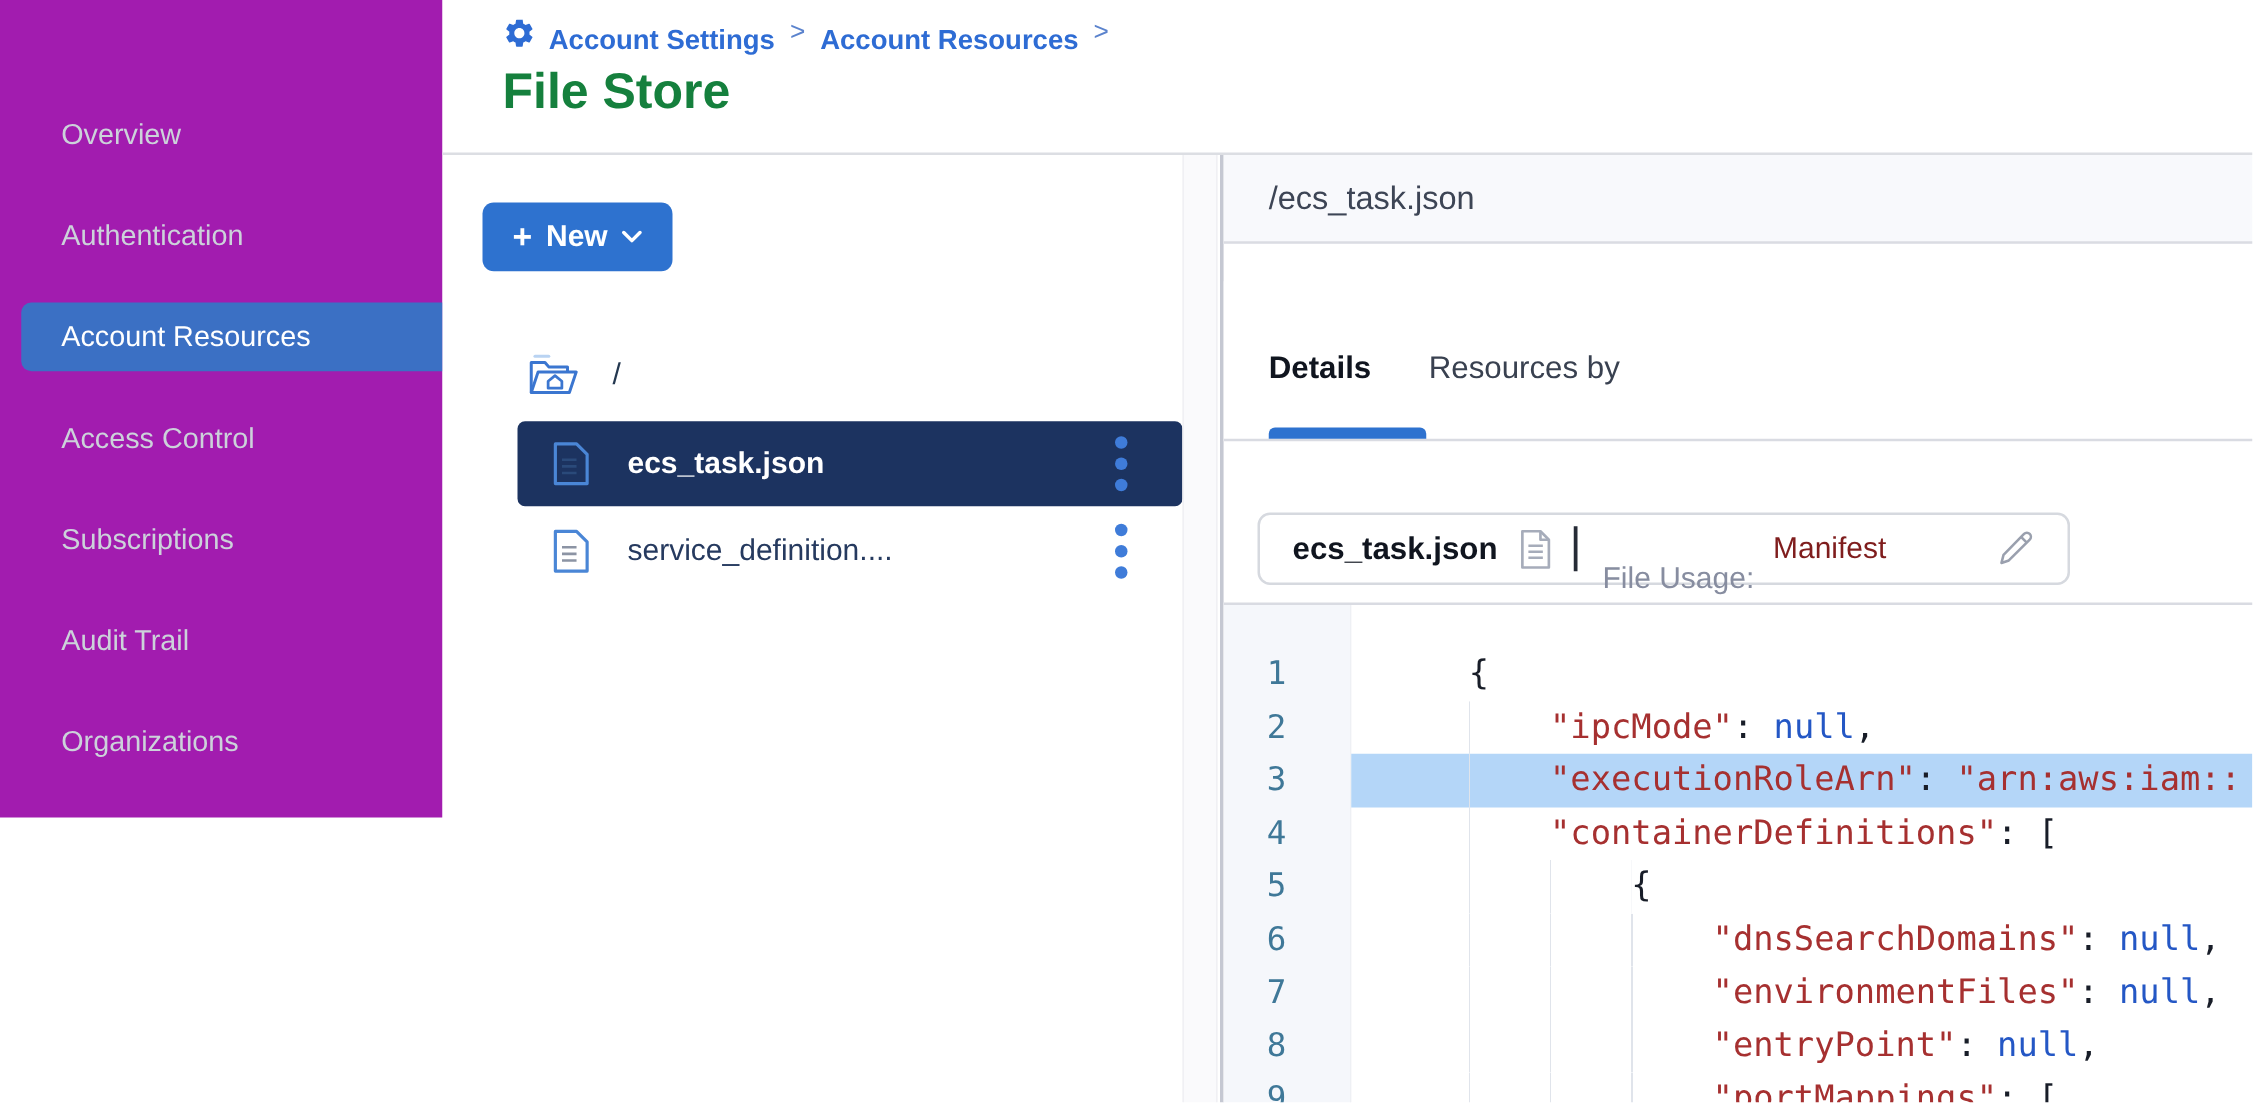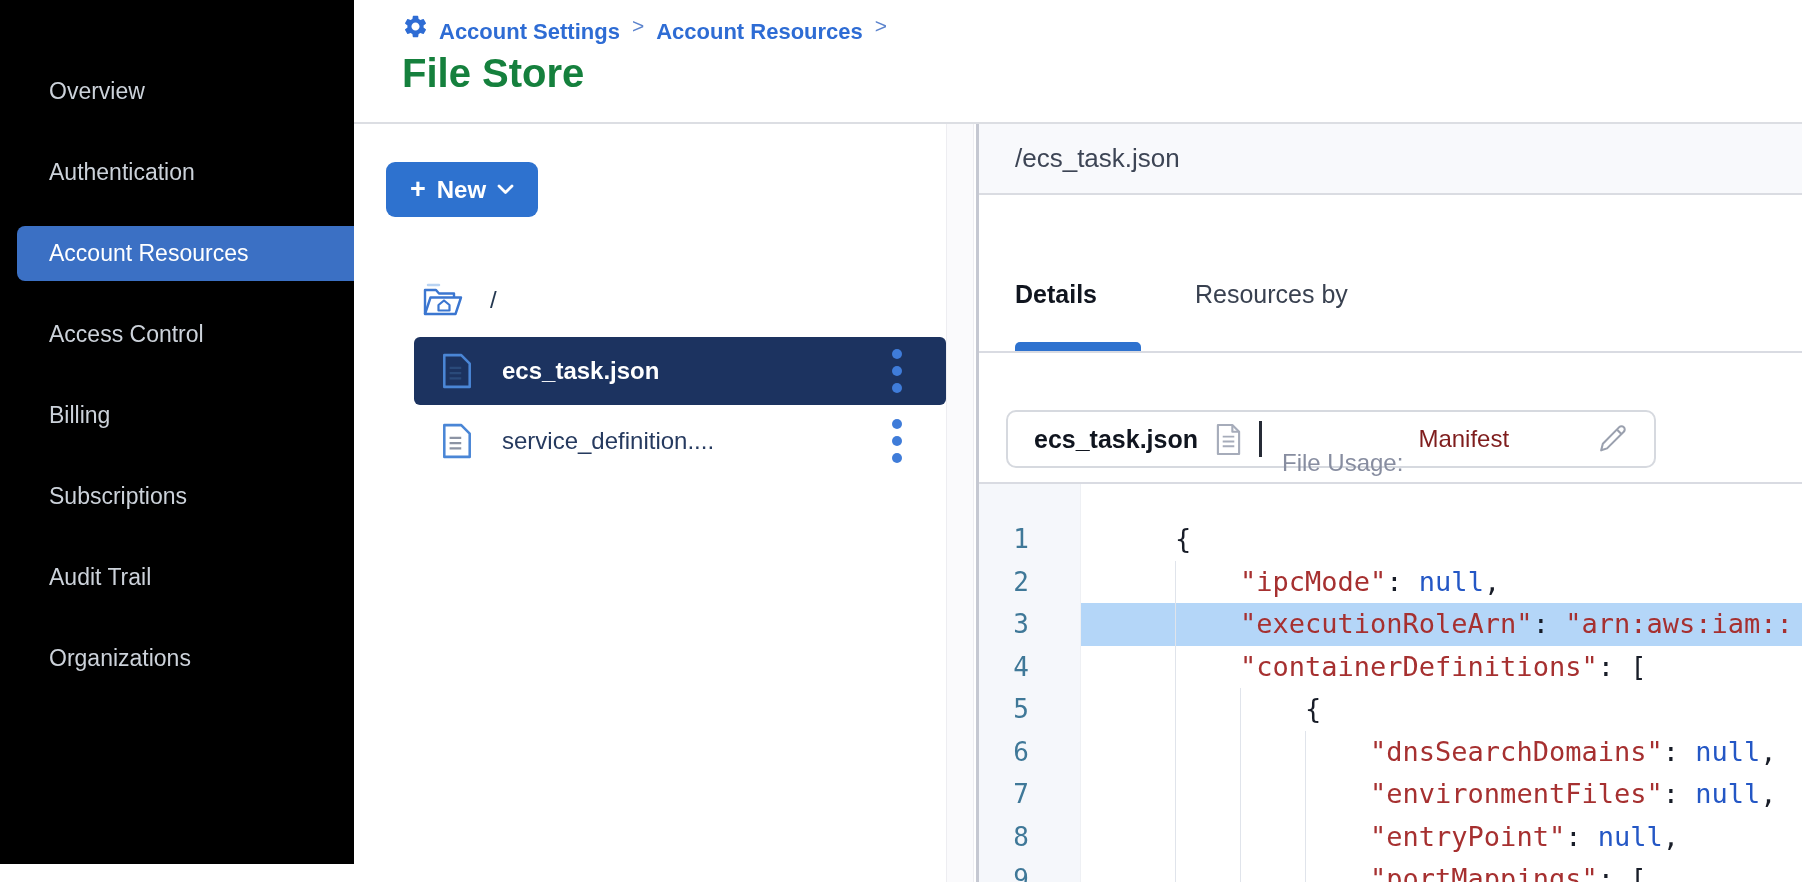--- a/index.html
+++ b/index.html
@@ -1,22 +1,22 @@
 <!DOCTYPE html>
 <html><head>
 <meta charset="utf-8">
 <style>
   * { margin:0; padding:0; box-sizing:border-box; }
   html,body { width:1802px; height:882px; overflow:hidden; background:#fff;
               font-family:"Liberation Sans", sans-serif; }
   .app { position:relative; width:1802px; height:882px; }
 
   
-  .sidebar { position:absolute; left:0; top:0; width:354px; height:864px;
-             background:#000000; padding-top:64px; }
+  .sidebar { position:absolute; left:0; top:0; width:354px; height:654px;
+             background:#a21caf; padding-top:80px; }
   .side-item { margin-left:17px; height:55px; margin-bottom:26px;
                display:flex; align-items:center; padding-left:32px;
                border-radius:8px 0 0 8px; font-size:23px; color:#ccd2da;
                cursor:pointer; }
   .side-item.active { background:#3b70c4; color:#ffffff; }
 
   
   .topbar { position:absolute; left:354px; top:0; width:1448px; height:124px;
             background:#fff; border-bottom:2px solid #dcdee3; padding:10px 0 0 48px; }
   .breadcrumb { display:flex; align-items:center; gap:10px; height:32px; }
@@ -58,21 +58,21 @@
 
   
   .details-panel { position:absolute; left:979px; top:124px; width:823px; height:758px;
                    background:#fff; }
   .path-band { position:absolute; left:0; top:0; width:823px; height:71px;
                background:#f8f9fc; border-bottom:2px solid #dadce2;
                display:flex; align-items:center; padding-left:36px;
                font-size:26px; color:#3d4555; }
   .tab-row { position:absolute; left:0; top:101px; width:823px; height:128px;
              border-bottom:2px solid #d9dbe2; display:flex; align-items:flex-end;
-             padding-left:36px; gap:98px; background:#fff; }
+             padding-left:36px; gap:46px; background:#fff; }
   .tab { position:relative; padding-bottom:42px; font-size:25px; color:#394150;
          cursor:pointer; }
   .tab.active { color:#10151f; font-weight:700; }
   .tab.active::after { content:""; position:absolute; left:0; bottom:0;
                        width:calc(100% + 44px); height:9px; background:#2e72cf;
                        border-radius:5px 5px 0 0; }
 
   .file-card { position:absolute; left:27px; top:286px; width:650px; height:58px;
                border:2px solid #d6d9df; border-radius:10px; background:#fff;
                display:flex; align-items:center; padding:0 26px; }
@@ -120,23 +120,20 @@
     </div>
 
     <div class="side-item active">
       <span>Account Resources</span>
     </div>
 
     <div class="side-item">
       <span>Access Control</span>
     </div>
 
-    <div class="side-item">
-      <span>Billing</span>
-    </div>
 
     <div class="side-item">
       <span>Subscriptions</span>
     </div>
 
     <div class="side-item">
       <span>Audit Trail</span>
     </div>
 
     <div class="side-item">

